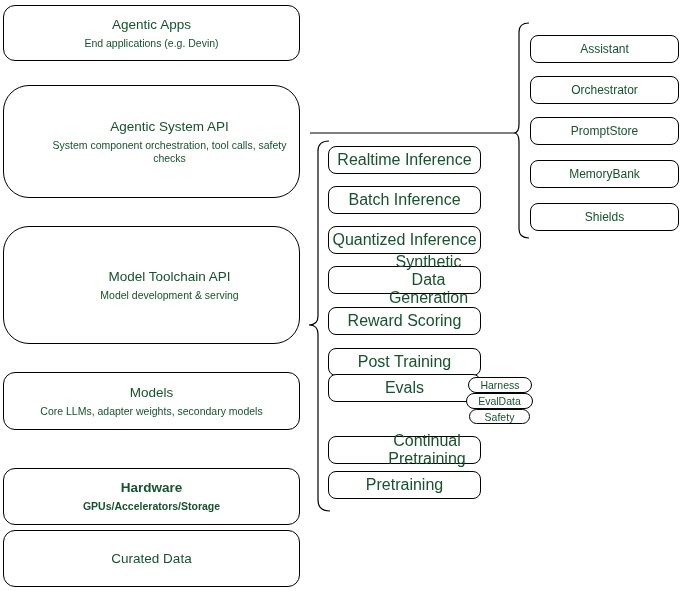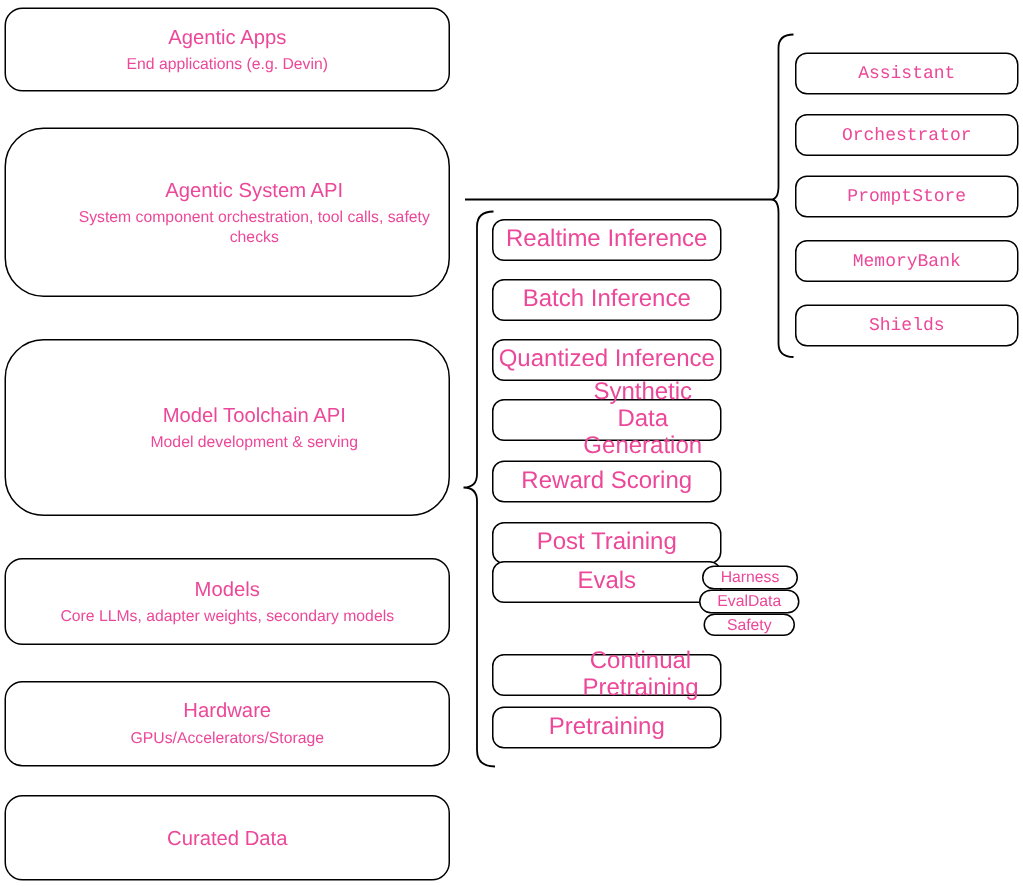--- a/index.html
+++ b/index.html
@@ -2,21 +2,21 @@
 <html><head>
 <meta charset="utf-8">
 <style>
   html, body { margin: 0; padding: 0; background: #ffffff; }
   .canvas {
     position: relative;
     width: 682px;
     height: 591px;
     background: #ffffff;
     font-family: "Liberation Sans", sans-serif;
-    color: #ec4899;
+    color: #14532d;
     overflow: hidden;
   }
   .connectors {
     position: absolute;
     left: 0; top: 0;
     width: 682px; height: 591px;
     z-index: 1;
   }
   .node {
     position: absolute;
@@ -37,21 +37,20 @@
   .node-sub   { font-size: 10.5px; line-height: 13px; margin-top: 4px; }
   .mid-node {
     left: 328px; width: 153px; height: 28px;
     border-radius: 8px;
     font-size: 16px;
   }
   .right-node {
     left: 530px; width: 149px; height: 28px;
     border-radius: 8px;
     font-size: 12px;
-    font-family: Liberation Mono, monospace;
   }
   .pill {
     position: absolute;
     box-sizing: border-box;
     background: #ffffff;
     border: 1px solid #000000;
     border-radius: 9px;
     display: flex;
     align-items: center;
     justify-content: center;
@@ -83,21 +82,21 @@
   <div class="node stack-node r26" style="top:226px; height:118px;">
     <div class="node-title">Model Toolchain API</div>
     <div class="node-sub">Model development &amp; serving</div>
   </div>
 
   <div class="node stack-node r12" style="top:372px; height:58px;">
     <div class="node-title">Models</div>
     <div class="node-sub">Core LLMs, adapter weights, secondary models</div>
   </div>
 
-  <div class="node stack-node r12" style="top:454px; height:57px;">
+  <div class="node stack-node r12" style="top:468px; height:57px;font-weight:bold;">
     <div class="node-title">Hardware</div>
     <div class="node-sub">GPUs/Accelerators/Storage</div>
   </div>
 
   <div class="node stack-node r12" style="top:530px; height:57px;">
     <div class="node-title">Curated Data</div>
   </div>
 
   <div class="node mid-node" style="top:146px;">
     <span>Realtime Inference</span>

